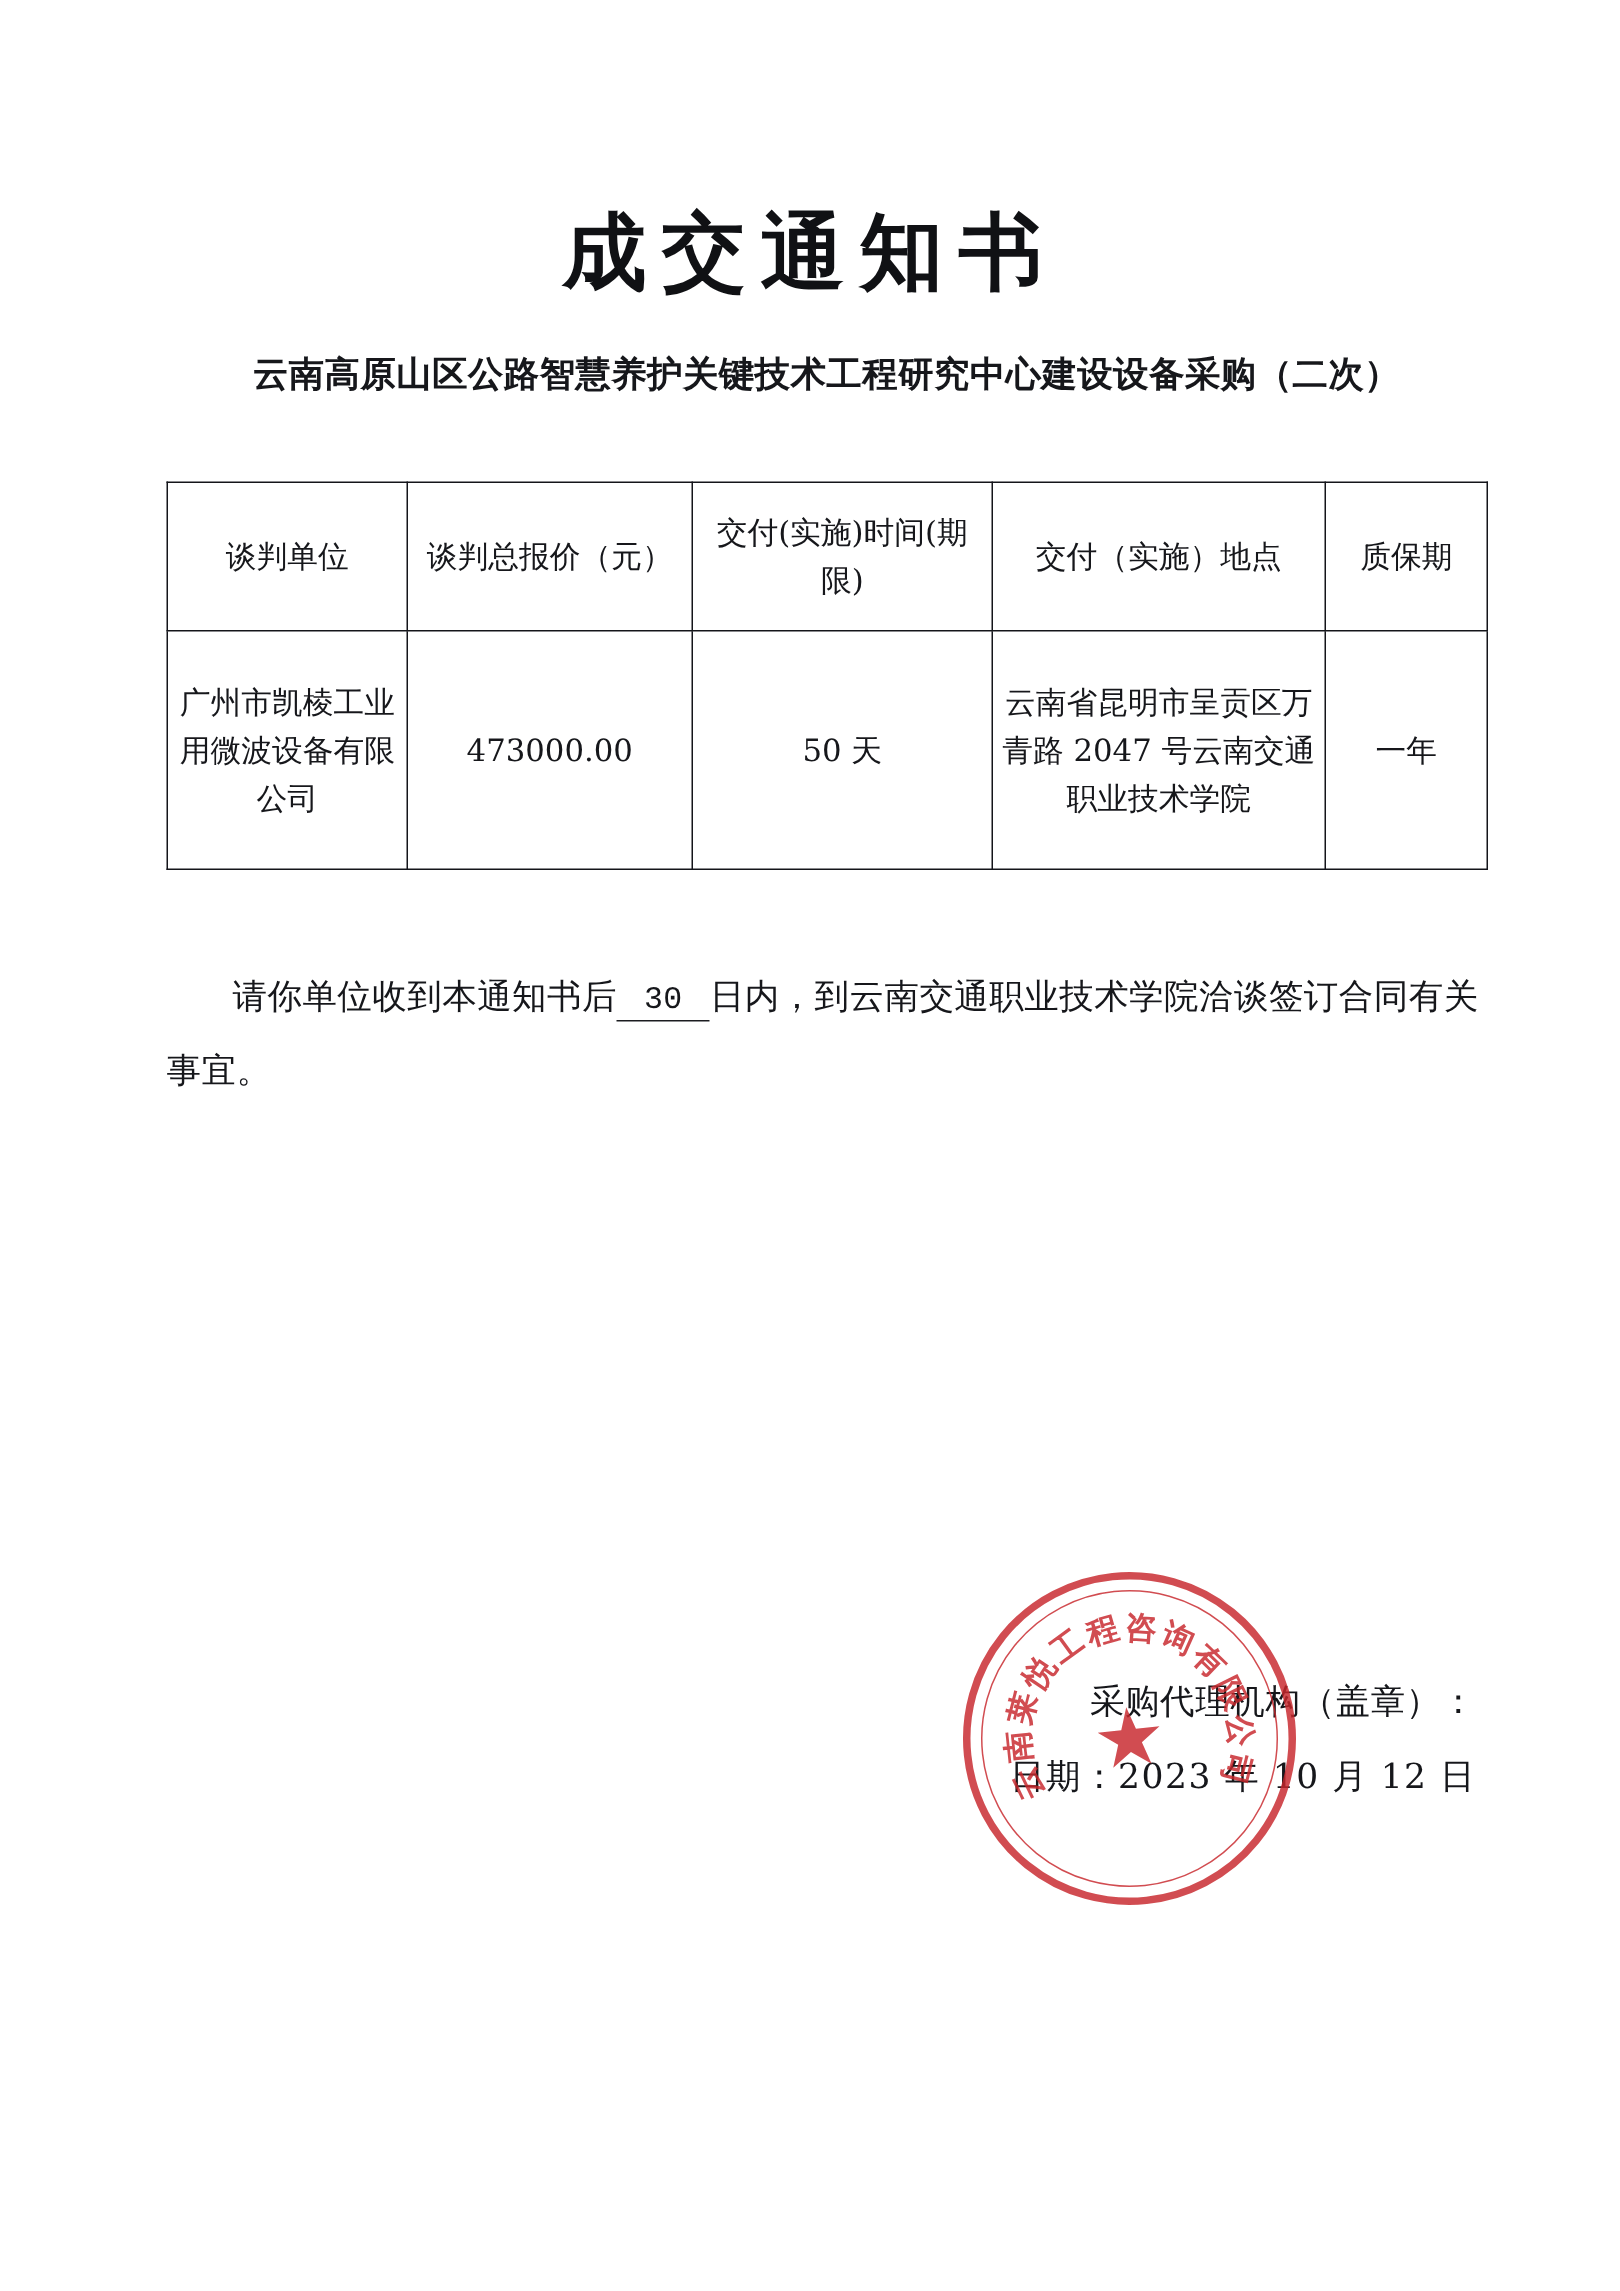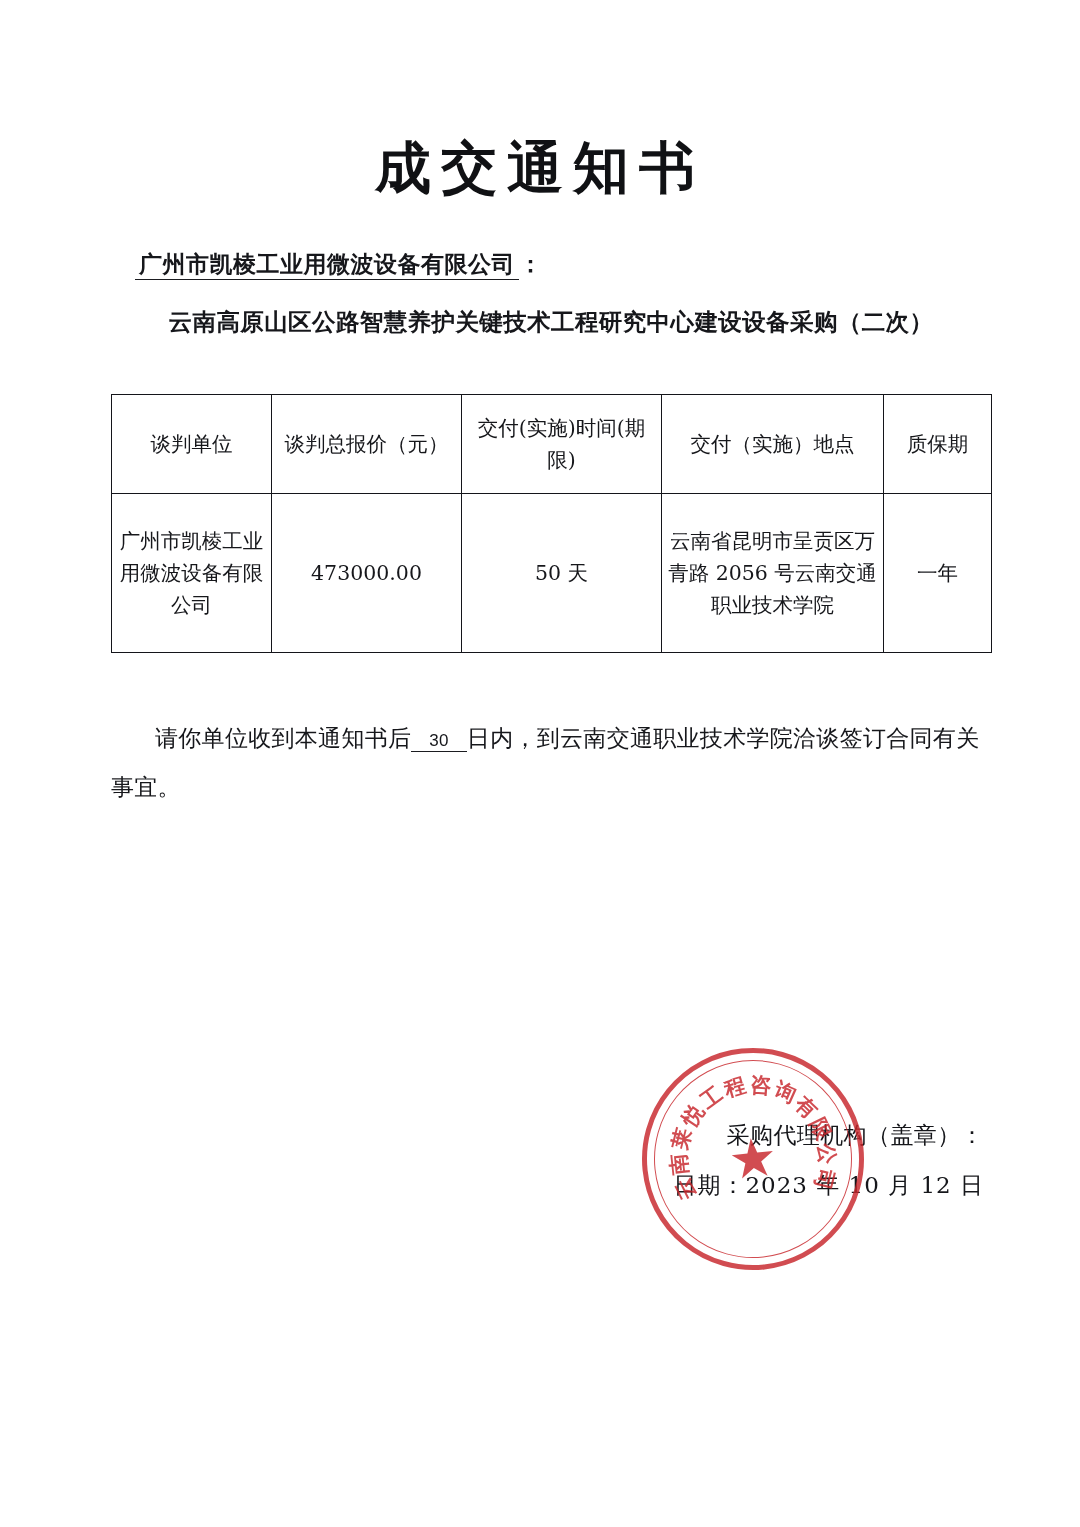--- a/index.html
+++ b/index.html
@@ -99,22 +99,22 @@
   .closing {
     margin-top: 62px;
     font-size: 23px;
     line-height: 46px;
     letter-spacing: 0.3px;
   }
   .closing .first-line { text-indent: 44px; display: block; }
   .blank-fill {
     border-bottom: 1.8px solid #1b1c20;
     padding: 0 18px 1px 18px;
-    font-family: Liberation Sans, sans-serif;
-    font-size: 17px;
+    font-family: Liberation Mono, monospace;
+    font-size: 21px;
   }
   .sign-area {
     position: absolute;
     right: 96px;
     top: 1110px;
     width: 420px;
     font-size: 23px;
     line-height: 50px;
     letter-spacing: 0.4px;
     text-align: right;
@@ -189,23 +189,20 @@
 </style>
 </head>
 <body>
 
 <div class="page">
 
   <div class="doc-title">成交通知书</div>
 
   <div class="body-block">
 
-    <div class="addressee">
-      <span class="underline">广州市凯棱工业用微波设备有限公司</span><span>：</span>
-    </div>
 
     <div class="project-name">云南高原山区公路智慧养护关键技术工程研究中心建设设备采购（二次）</div>
 
 
     <table class="award">
       <colgroup>
         <col class="col1">
           <col class="col2">
           <col class="col3">
           <col class="col4">
@@ -218,21 +215,21 @@
           <th>交付(实施)时间(期限)</th>
           <th>交付（实施）地点</th>
           <th>质保期</th>
         </tr>
       </thead>
       <tbody>
         <tr>
           <td>广州市凯棱工业用微波设备有限公司</td>
           <td>473000.00</td>
           <td>50 天</td>
-          <td>云南省昆明市呈贡区万青路 2056 号云南交通职业技术学院</td>
+          <td>云南省昆明市呈贡区万青路 2047 号云南交通职业技术学院</td>
           <td>一年</td>
         </tr>
       </tbody>
     </table>
 
     <div class="closing">
       <span class="first-line">
         <span>请你单位收到本通知书后</span><span class="blank-fill">30</span><span>日内，到云南交通职业技术学院洽谈签订合同有关事宜。</span>
       </span>
     </div>

